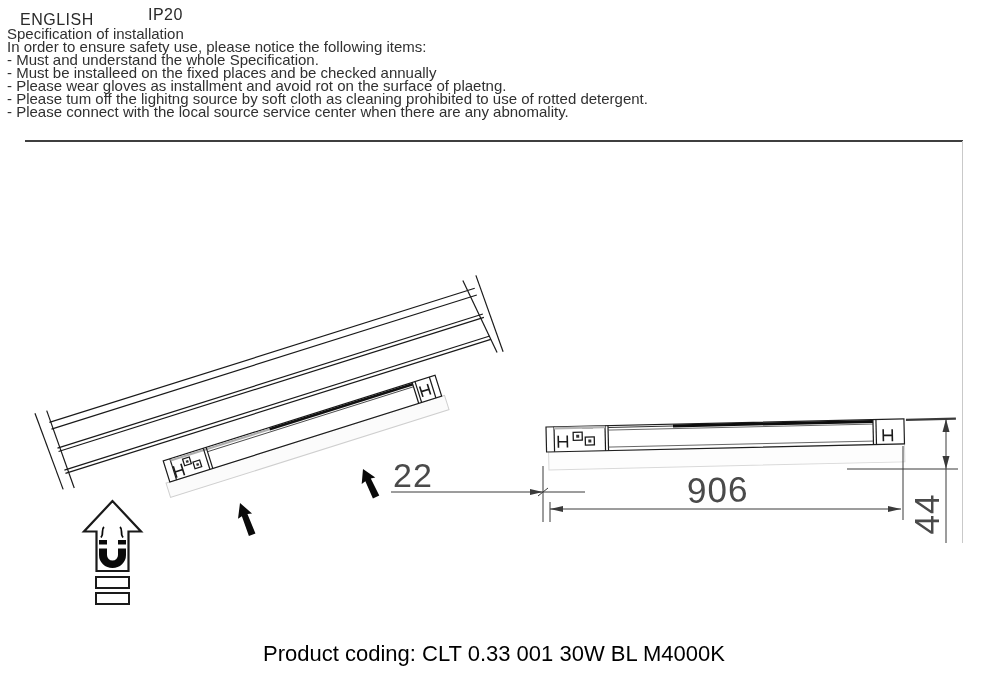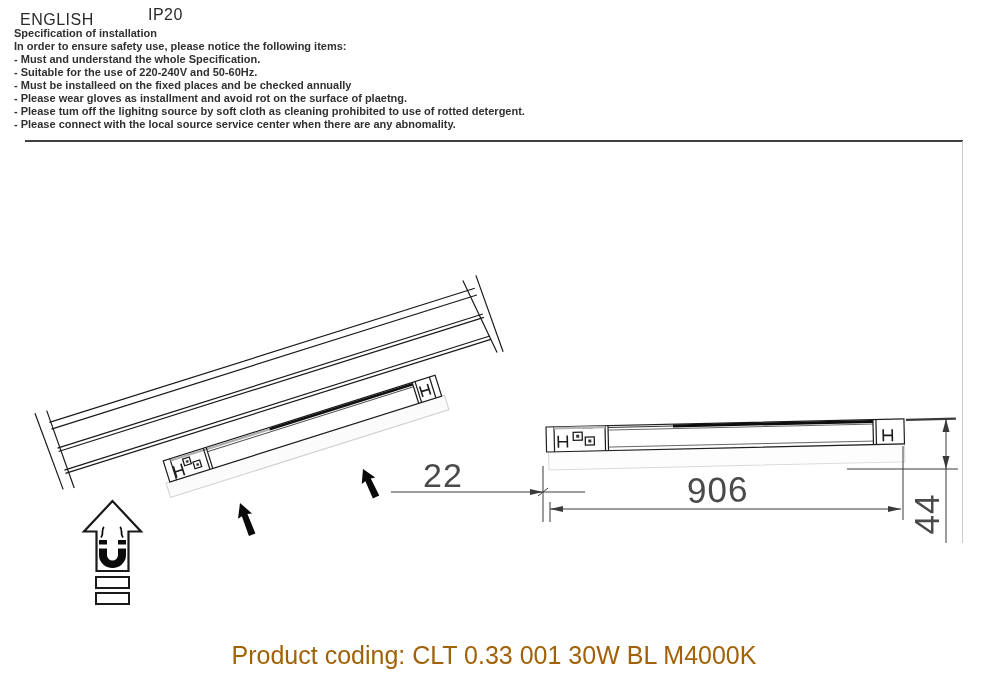--- a/index.html
+++ b/index.html
@@ -2,43 +2,42 @@
 <html><head>
 <meta charset="utf-8">
 <style>
   html,body{margin:0;padding:0;}
   body{
     width:1000px;height:690px;position:relative;background:#ffffff;
     font-family:"Liberation Sans", sans-serif;color:#2b2b2b;overflow:hidden;
   }
   .abs{position:absolute;}
   .hdr{font-size:16px;letter-spacing:.5px;color:#2a2a2a;}
-  .spec{left:14px;top:27px;font-size:11px;line-height:13px;color:#303030;white-space:nowrap;font-weight:bold;}
+  .spec{left:7px;top:27px;font-size:15px;line-height:13px;color:#303030;white-space:nowrap;}
   .rule{left:25px;top:140px;width:938px;height:2px;background:#3f3f3f;}
   .vline{left:962px;top:141px;width:1px;height:402px;background:#c9c9c9;}
   .dim{color:#4a4a4a;font-weight:300;letter-spacing:1px;white-space:nowrap;}
-  .dim22{left:393px;top:456px;font-size:34px;margin-left:30px;}
+  .dim22{left:393px;top:456px;font-size:34px;}
   .dim906{left:687px;top:470px;font-size:35px;transform:rotate(-1.3deg);}
   .dim44{left:927px;top:514px;font-size:35px;transform:translate(-50%,-50%) rotate(-90deg);}
-  .coding{left:0;right:12px;top:641px;text-align:center;font-size:25px;color:#a16207;}
+  .coding{left:0;right:12px;top:641px;text-align:center;font-size:22px;color:#000000;}
   svg{position:absolute;left:0;top:0;}
   .ln{stroke:#1a1a1a;stroke-width:1.2;fill:none;}
   .thin{stroke:#3a3a3a;stroke-width:1;fill:none;}
 </style>
 </head>
 <body>
 
 <div class="abs hdr" style="left:20px;top:11px;">ENGLISH</div>
 <div class="abs hdr" style="left:148px;top:6px;text-align:center;">IP20</div>
 
 <div class="abs spec">
   <div>Specification of installation</div>
   <div>In order to ensure safety use, please notice the following items:</div>
   <div>- Must and understand the whole Specification.</div>
-  <div>- Suitable for the use of 220-240V and 50-60Hz.</div>
   <div>- Must be installeed on the fixed places and be checked annually</div>
   <div>- Please wear gloves as installment and avoid rot on the surface of plaetng.</div>
   <div>- Please tum off the lighitng source by soft cloth as cleaning prohibited to use of rotted detergent.</div>
   <div>- Please connect with the local source service center when there are any abnomality.</div>
 </div>
 
 <div class="abs rule"></div>
 <div class="abs vline"></div>
 
 <svg width="1000" height="690" viewBox="0 0 1000 690">

